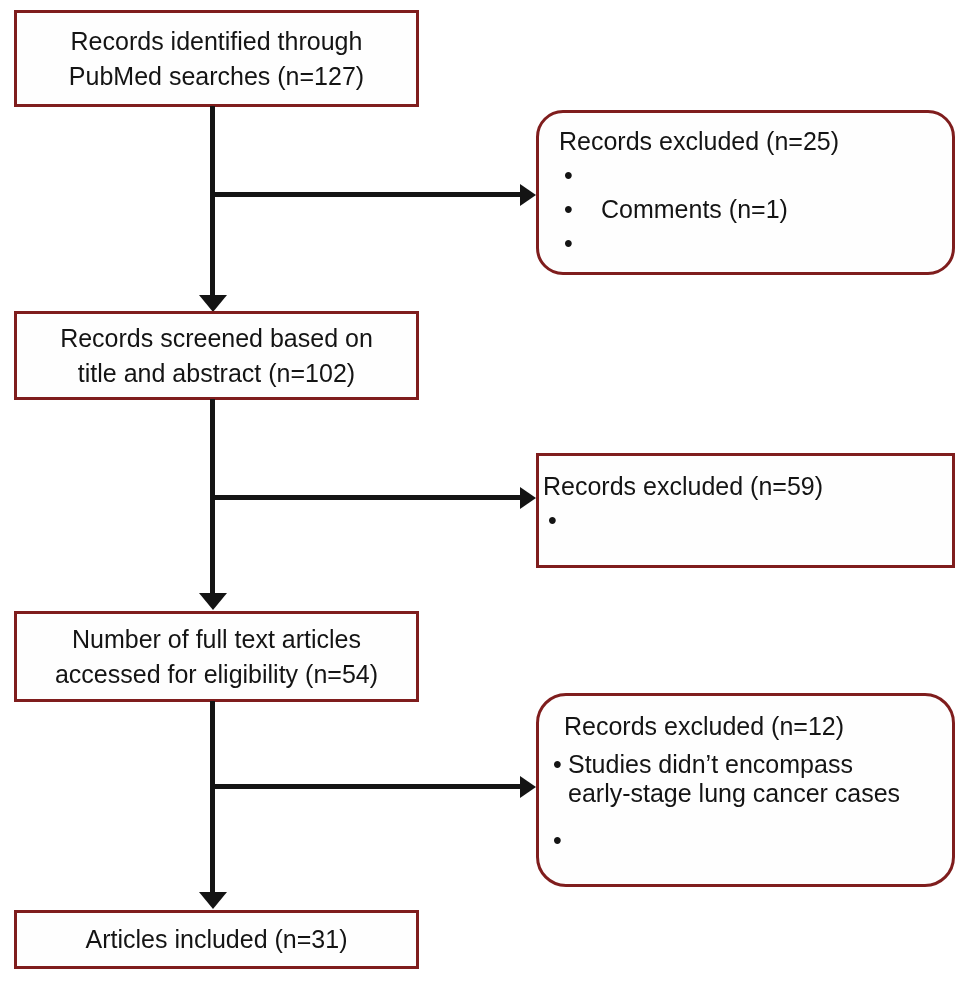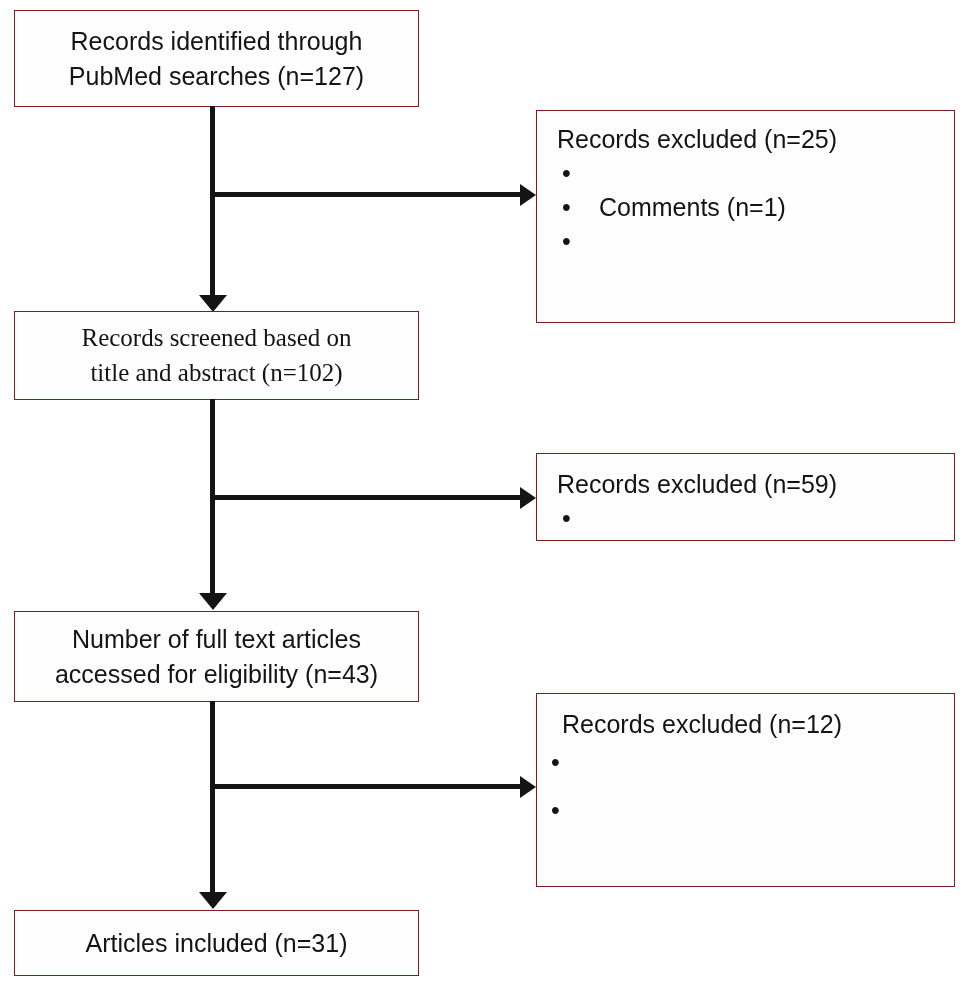--- a/index.html
+++ b/index.html
@@ -7,39 +7,39 @@
     width: 969px; height: 981px;
     background: #ffffff;
     font-family: "Liberation Sans", sans-serif;
     color: #141414;
     position: relative;
     overflow: hidden;
   }
   .box {
     position: absolute;
     background: #fefefe;
-    border: 1px solid #7f1d1d;
+    border: 3px solid #7f1d1d;
     box-sizing: border-box;
     font-size: 25px;
   }
   .leftbox {
     left: 14px; width: 405px;
     display: flex; align-items: center; justify-content: center;
     text-align: center;
   }
   .leftbox .boxtext { white-space: pre-line; line-height: 1.38; }
   #box-identified { top: 10px;  height: 97px; }
-  #box-screened   { top: 311px; height: 89px; font-family: Liberation Serif, serif; }
+  #box-screened   { top: 311px; height: 89px; }
   #box-fulltext   { top: 611px; height: 91px; }
-  #box-included   { top: 910px; height: 66px; }
+  #box-included   { top: 910px; height: 59px; }
 
   .rightbox { left: 536px; width: 419px; }
-  #box-excluded1 { top: 110px; height: 213px; padding: 11px 6px 0 20px; }
-  #box-excluded2 { top: 453px; height: 88px;  padding: 13px 6px 0 20px; }
-  #box-excluded3 { top: 693px; height: 194px; padding: 13px 6px 0 14px; }
+  #box-excluded1 { top: 110px; height: 165px; padding: 11px 6px 0 20px; border-radius: 27px; }
+  #box-excluded2 { top: 453px; height: 115px;  padding: 13px 6px 0 4px; }
+  #box-excluded3 { top: 693px; height: 194px; padding: 13px 6px 0 14px; border-radius: 30px; }
 
   .rb-title { line-height: 1.36; }
   #box-excluded3 .rb-title { margin-left: 11px; }
 
   ul.bullets { list-style: none; margin: 0; padding: 0; }
   ul.bullets li { display: flex; align-items: flex-start; line-height: 1.36; }
   .bullet { flex: 0 0 auto; }
   .wide .bullet { width: 42px; padding-left: 5px; box-sizing: border-box; }
   .tight ul.bullets li { line-height: 1.14; margin-top: 7px; }
   .tight ul.bullets li + li { margin-top: 19px; }
@@ -119,33 +119,35 @@
   <div class="rb-title">Records excluded (n=59)</div>
   <ul class="bullets wide">
     <li>
       <span class="bullet">•</span>
     </li>
   </ul>
 </div>
 
 <div class="box leftbox" id="box-fulltext">
   <span class="boxtext">Number of full text articles
-accessed for eligibility (n=43)</span>
+accessed for eligibility (n=54)</span>
 </div>
 
 <div class="vline" id="vline-3"></div>
 <div class="arrow-down" id="arrow-down-3"></div>
 <div class="hline" id="hline-3"></div>
 <div class="arrow-right" id="arrow-right-3"></div>
 
 <div class="box rightbox tight" id="box-excluded3">
   <div class="rb-title">Records excluded (n=12)</div>
   <ul class="bullets">
     <li>
       <span class="bullet">•</span>
+      <span class="li-text">Studies didn’t encompass
+early-stage lung cancer cases</span>
     </li>
     <li>
       <span class="bullet">•</span>
     </li>
   </ul>
 </div>
 
 <div class="box leftbox" id="box-included">
   <span class="boxtext">Articles included (n=31)</span>
 </div>

